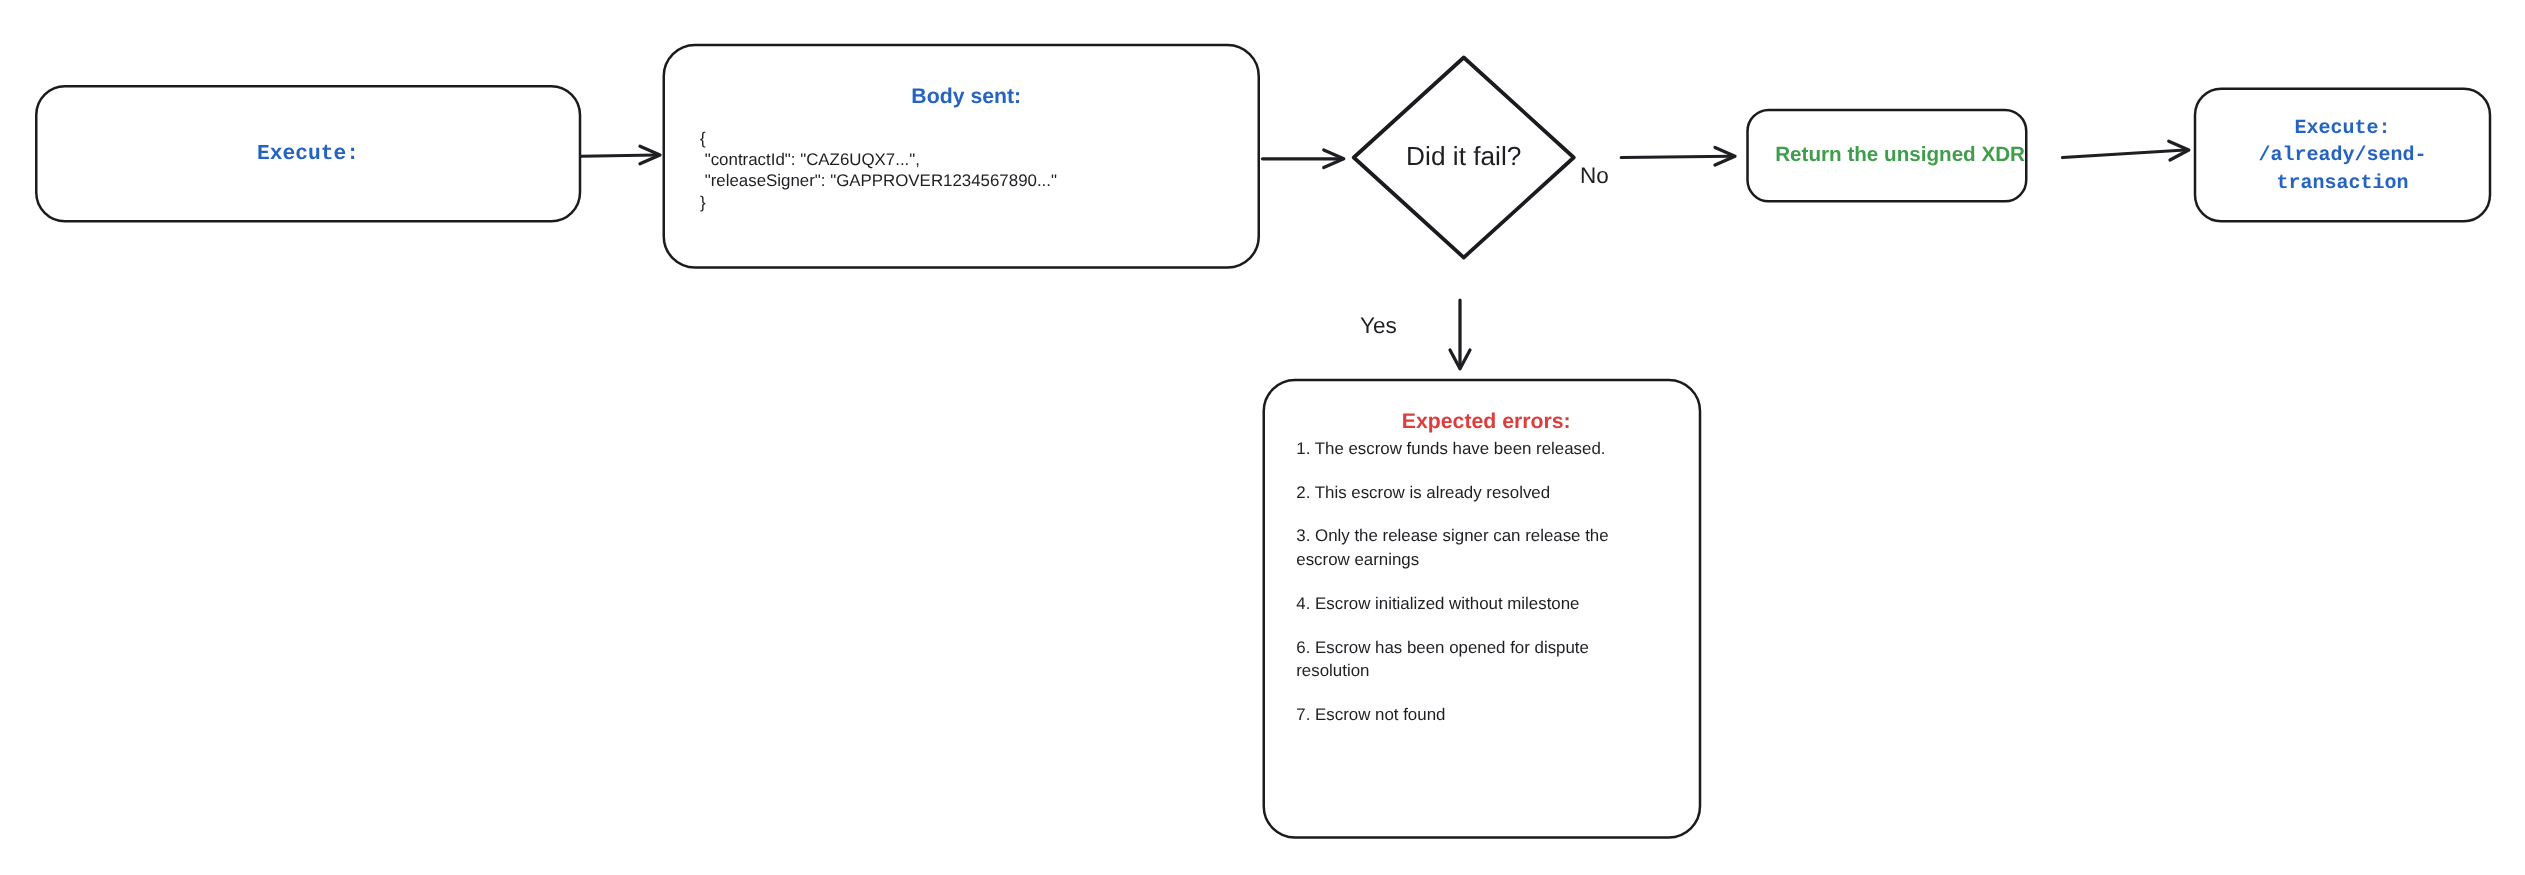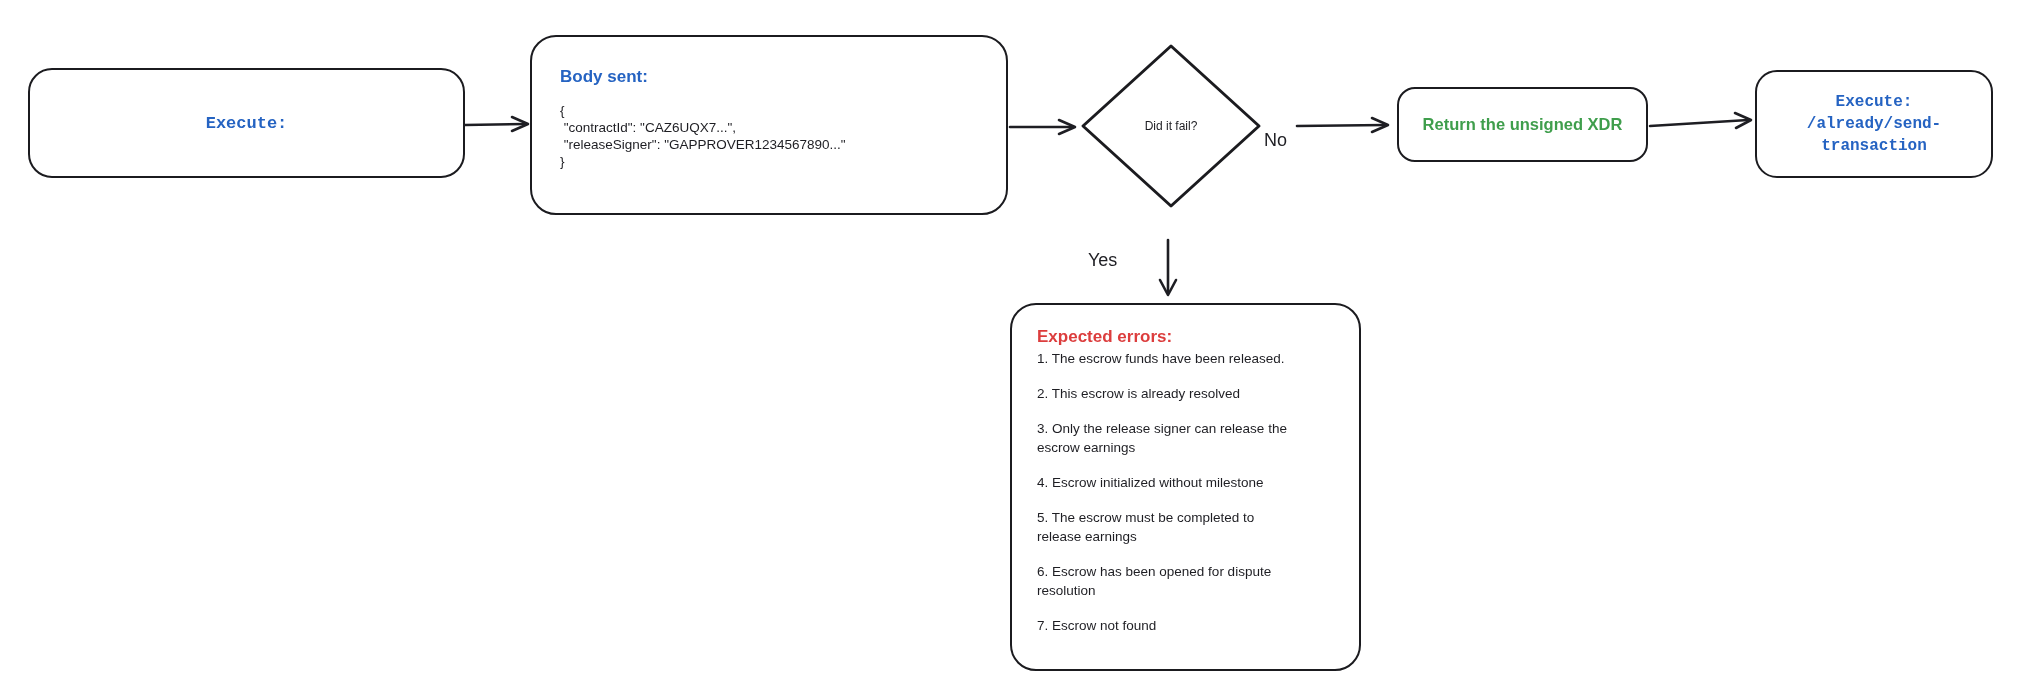--- a/index.html
+++ b/index.html
@@ -12,36 +12,36 @@
 
   .node{position:absolute; background:var(--bg); border:2.5px solid var(--stroke);}
   .rounded{border-radius:24px;}
 
   
   #box-start{left:28px; top:68px; width:437px; height:110px; display:flex; flex-direction:column; justify-content:center; align-items:center;}
   .endpoint-label{color:var(--blue); font-weight:600; font-size:17px; line-height:23px; text-align:center;font-family:Liberation Mono, monospace;}
 
   
   #box-body{left:530px; top:35px; width:478px; height:180px; border-radius:26px; padding:30px 20px 0 28px;}
-  .section-title{font-size:17px; font-weight:600;}
+  .section-title{font-size:17px; font-weight:600;text-align:center;}
   .title-blue{color:var(--blue);}
   #code-block{margin-top:15px; font-size:13.5px; line-height:17px; color:var(--ink);}
   .code-line{white-space:pre;}
 
   
   #diamond-wrap{position:absolute; left:1078px; top:42px; width:186px; height:168px;}
   #diamond-wrap svg{position:absolute; left:0; top:0;}
-  #diamond-label{position:absolute; left:0; top:0; width:100%; height:100%; display:flex; align-items:center; justify-content:center; font-size:12px; color:var(--ink);}
+  #diamond-label{position:absolute; left:0; top:0; width:100%; height:100%; display:flex; align-items:center; justify-content:center; font-size:21px; color:var(--ink);}
 
   .edge-label{position:absolute; font-size:18px; color:var(--ink);}
   #label-no{left:1264px; top:130px;text-align:right;}
   #label-yes{left:1088px; top:213px;margin-top:37px;}
 
   
-  #box-return{left:1397px; top:87px; width:251px; height:75px; border-radius:18px; display:flex; align-items:center; justify-content:center;}
+  #box-return{left:1397px; top:87px; width:225px; height:75px; border-radius:18px; display:flex; align-items:center; justify-content:flex-end;}
   #box-return .label{color:var(--green); font-weight:600; font-size:16.5px; text-align:center;}
 
   
   #box-send{left:1755px; top:70px; width:238px; height:108px; border-radius:22px; display:flex; flex-direction:column; justify-content:center; align-items:center;}
   #box-send .endpoint-label{font-size:16px; line-height:22px;}
 
   
   #box-errors{left:1010px; top:303px; width:351px; height:368px; border-radius:26px; padding:22px 18px 0 25px;}
   .title-red{color:var(--red);}
   #error-list{margin-top:2px;}
@@ -113,21 +113,19 @@
   </svg>
 
   <div class="node" id="box-errors">
     <div class="section-title title-red">Expected errors:</div>
     <div id="error-list">
         <p class="error-item">1. The escrow funds have been released.</p>
         <p class="error-item">2. This escrow is already resolved</p>
         <p class="error-item">3. Only the release signer can release the
 escrow earnings</p>
         <p class="error-item">4. Escrow initialized without milestone</p>
-        <p class="error-item">5. The escrow must be completed to
-release earnings</p>
         <p class="error-item">6. Escrow has been opened for dispute
 resolution</p>
         <p class="error-item">7. Escrow not found</p>
       </div>
   </div>
 
 </div>
 
 </body></html>

